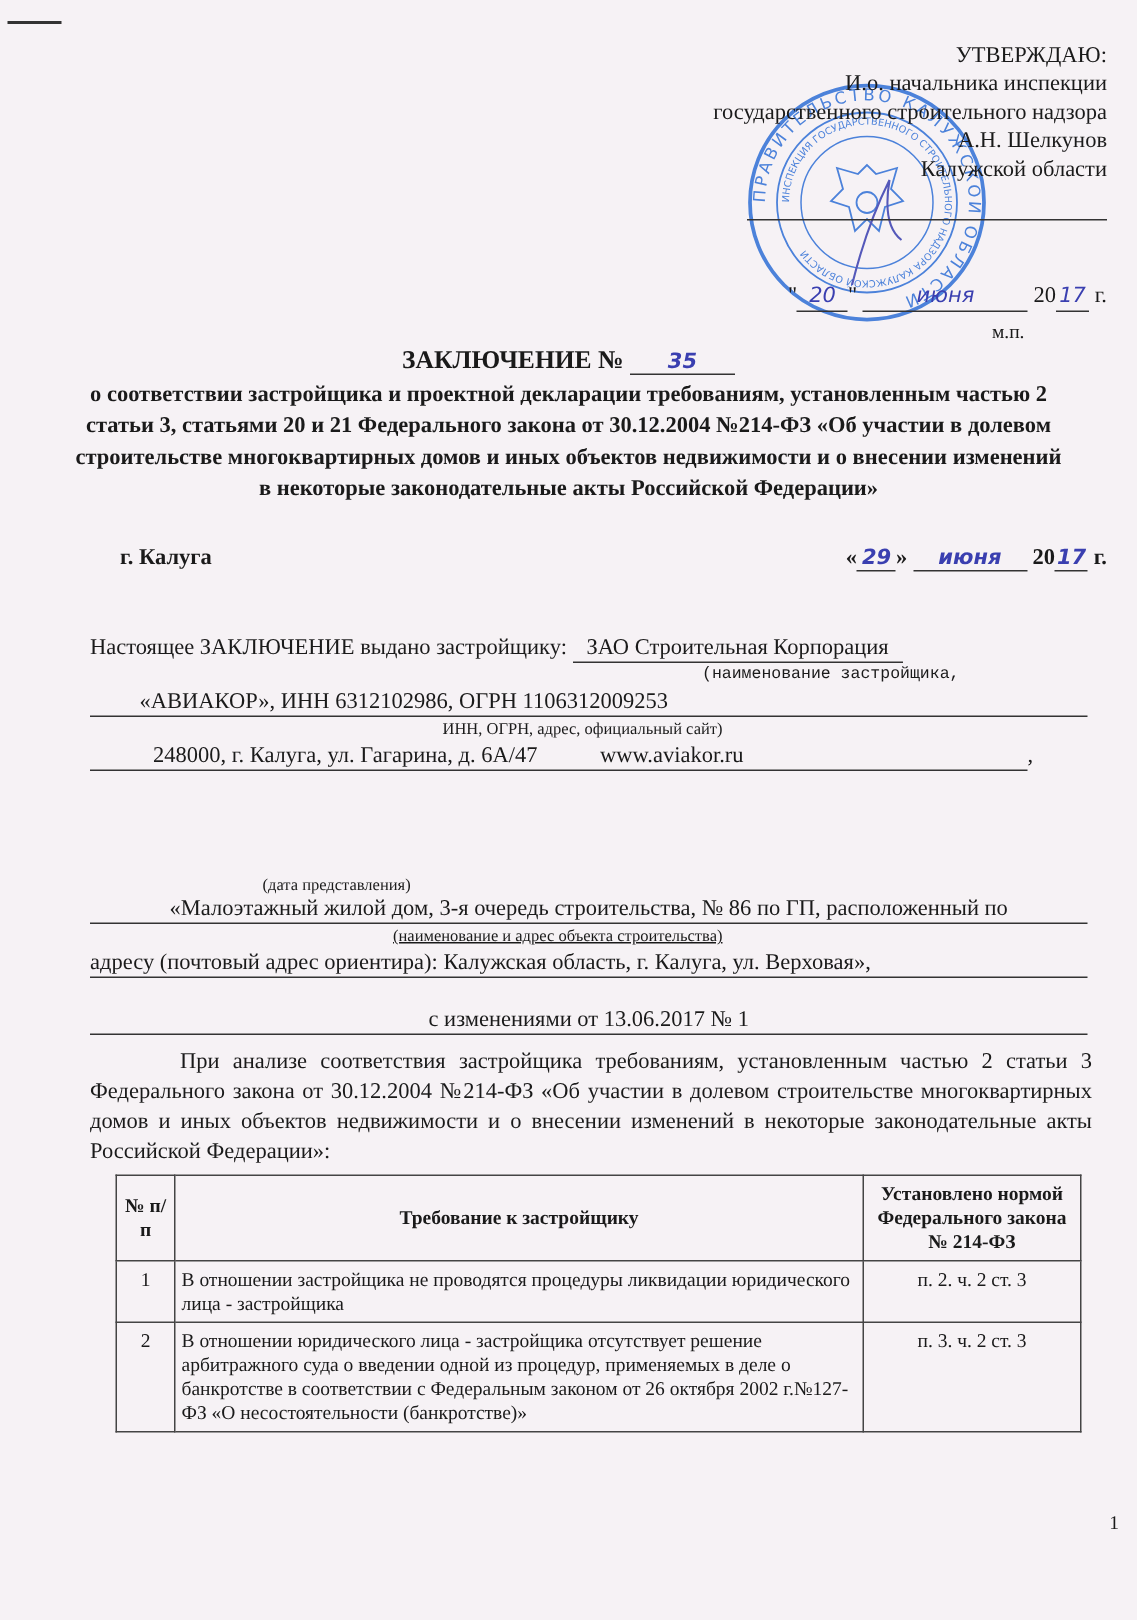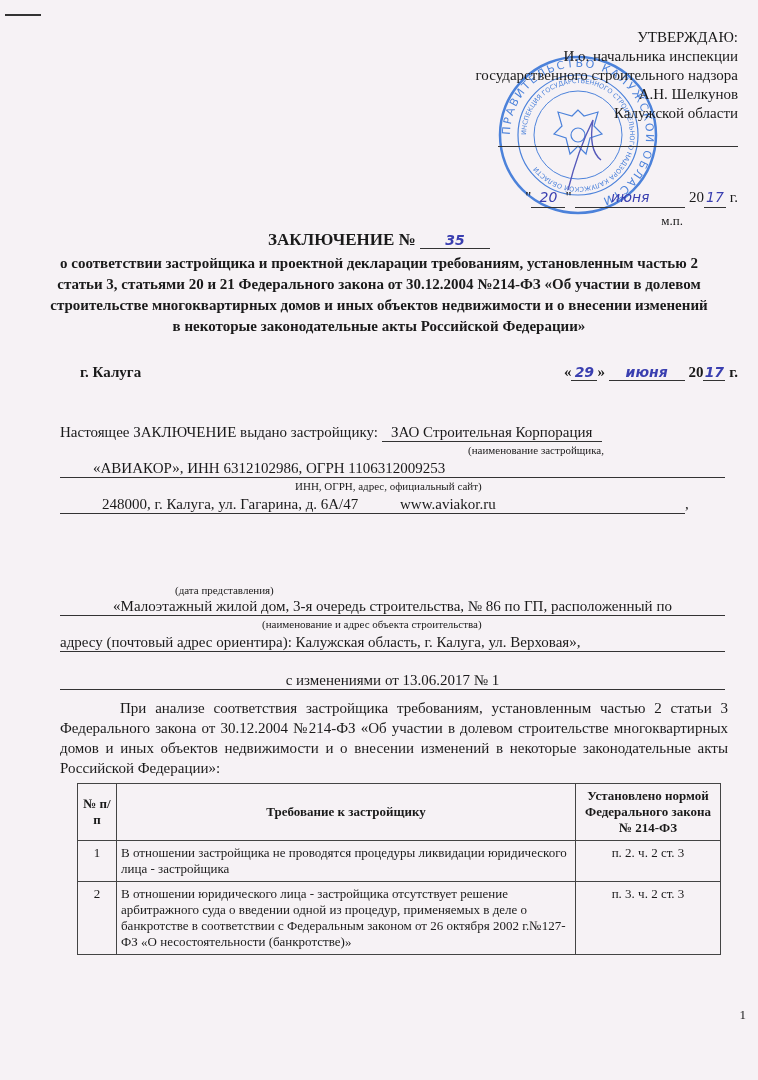--- a/index.html
+++ b/index.html
@@ -91,36 +91,36 @@
       <span class="uline hand" style="width:76px">июня</span>
       <span>20</span><span class="uline hand" style="width:22px">17</span>
       <span>г.</span>
     </span>
   </div>
 
   <div class="para" style="top:424px;">
     <span>Настоящее ЗАКЛЮЧЕНИЕ выдано застройщику:</span>
     <span class="uline" style="width:220px">ЗАО Строительная Корпорация</span>
   </div>
-  <div class="small" style="left:468px; top:444px;">(наименование застройщика,</div>
+  <div class="small" style="left:468px; top:444px;font-family:Liberation Mono, monospace;">(наименование застройщика,</div>
   <div class="para" style="top:460px; left:60px;">
     <span class="uline" style="width:665px; text-align:left; padding-left:33px; box-sizing:border-box;">«АВИАКОР», ИНН 6312102986, ОГРН 1106312009253</span>
   </div>
   <div class="small" style="left:295px; top:480px;">ИНН, ОГРН, адрес, официальный сайт)</div>
   <div class="para" style="top:496px; left:60px;">
     <span class="uline" style="width:340px; text-align:left; padding-left:42px; box-sizing:border-box;">248000,  г. Калуга, ул. Гагарина, д. 6А/47</span><span class="uline" style="width:285px; text-align:left;">www.aviakor.ru</span><span>,</span>
   </div>
 
   <div class="para justify" style="top:544px; left:60px; right:30px;">
   </div>
   <div class="small" style="left:175px; top:584px;">(дата представления)</div>
   <div class="para" style="top:598px; left:60px;">
     <span class="uline" style="width:665px; text-align:center;">«Малоэтажный жилой дом, 3-я очередь строительства, № 86 по ГП, расположенный по</span>
   </div>
-  <div class="small" style="left:262px; top:618px;">(наименование и адрес объекта строительства)</div>
+  <div class="small" style="left:262px; top:618px;text-decoration:underline;">(наименование и адрес объекта строительства)</div>
   <div class="para" style="top:634px; left:60px;">
     <span class="uline" style="width:665px; text-align:left;">адресу  (почтовый адрес ориентира): Калужская область, г. Калуга, ул. Верховая»,</span>
   </div>
   <div class="para" style="top:672px; left:60px;">
     <span class="uline" style="width:665px; text-align:center;">с изменениями от 13.06.2017 № 1</span>
   </div>
 
   <div class="para justify" style="top:698px; left:60px; right:30px; text-indent:60px;">При анализе соответствия застройщика требованиям, установленным частью 2 статьи 3 Федерального закона от 30.12.2004 №214-ФЗ «Об участии в долевом строительстве многоквартирных домов и иных объектов недвижимости и о внесении изменений в некоторые законодательные акты Российской Федерации»:</div>
 
   <table class="req">

